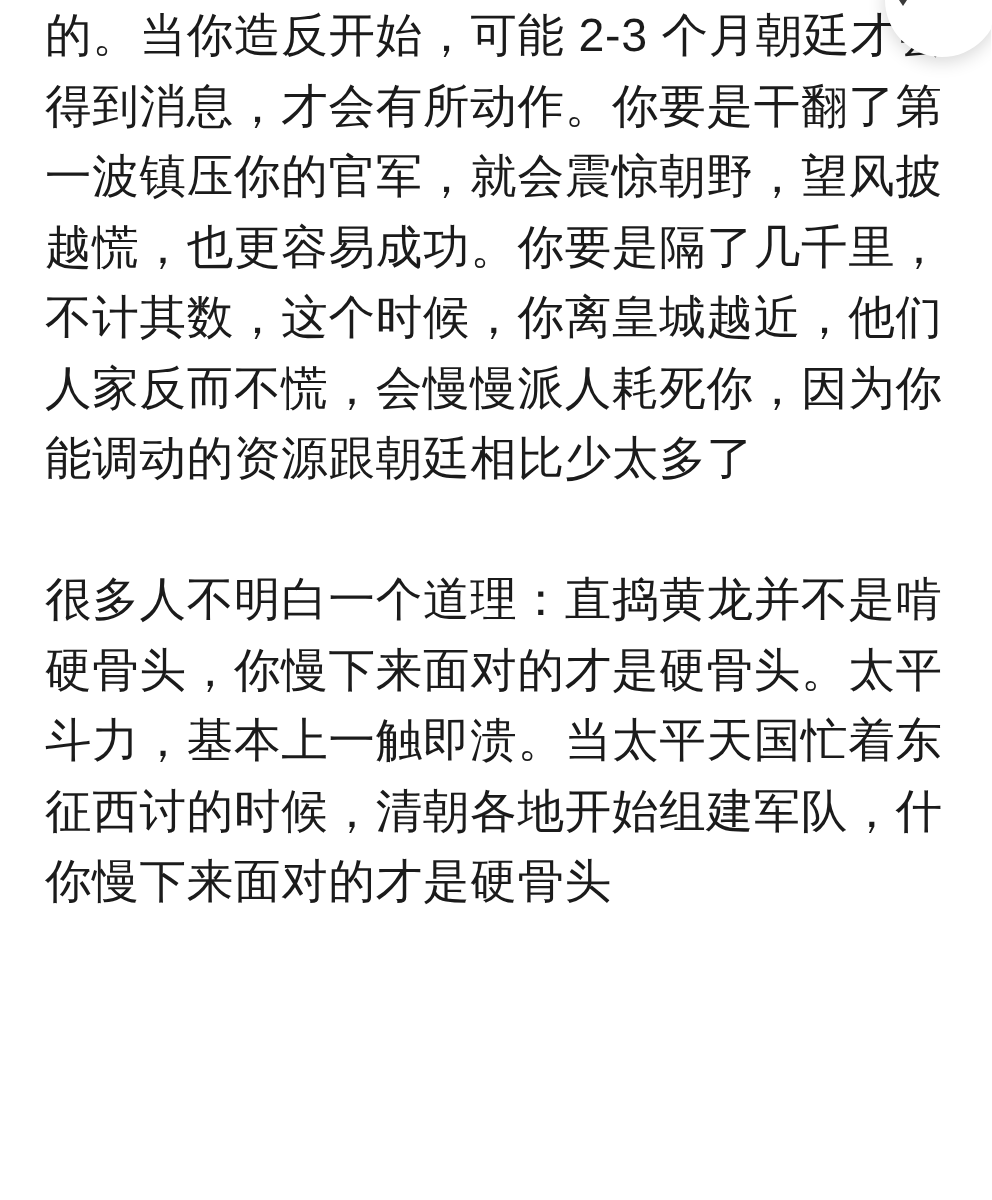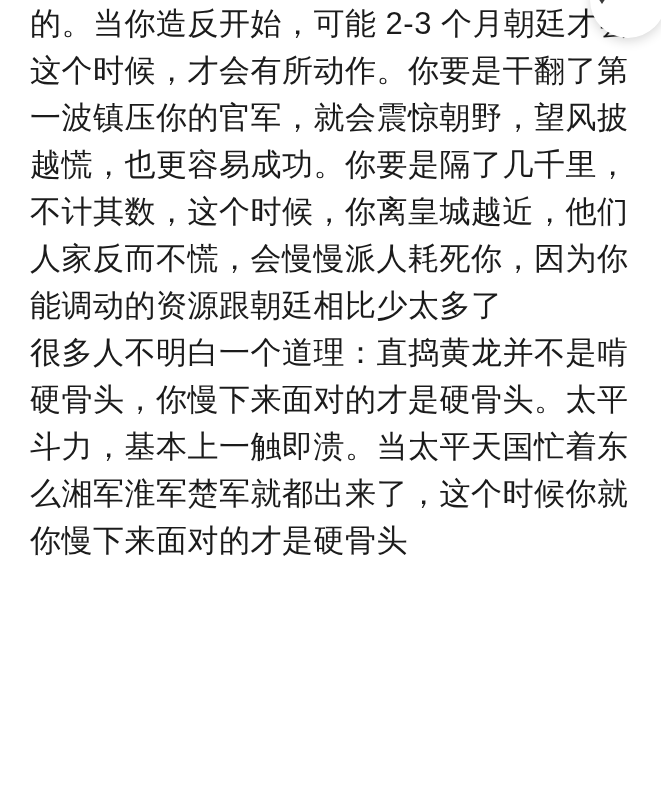--- a/index.html
+++ b/index.html
@@ -16,21 +16,21 @@
     font-family: "Liberation Sans", "DejaVu Sans", sans-serif;
   }
   .article {
     padding: 0 30px 0 30px;
     color: #1b1b1b;
     font-size: 31px;
     line-height: 47px;
     letter-spacing: 0.5px;
   }
   .paragraph { margin: 0; }
-  .paragraph + .paragraph { }
+  .paragraph + .paragraph { margin-top: 47px; }
   .line {
     white-space: nowrap;
     height: 47px;
   }
   .fab {
     position: absolute;
     top: -38px;
     right: -5px;
     width: 76px;
     height: 76px;
@@ -53,33 +53,33 @@
 </style>
 </head>
 <body>
 
 <div class="screen">
 
   <div class="article">
 
     <div class="paragraph">
       <div class="line">的。当你造反开始，可能 2-3 个月朝廷才会</div>
-      <div class="line">这个时候，才会有所动作。你要是干翻了第</div>
+      <div class="line">得到消息，才会有所动作。你要是干翻了第</div>
       <div class="line">一波镇压你的官军，就会震惊朝野，望风披</div>
       <div class="line">越慌，也更容易成功。你要是隔了几千里，</div>
       <div class="line">不计其数，这个时候，你离皇城越近，他们</div>
       <div class="line">人家反而不慌，会慢慢派人耗死你，因为你</div>
       <div class="line">能调动的资源跟朝廷相比少太多了</div>
     </div>
 
     <div class="paragraph">
       <div class="line">很多人不明白一个道理：直捣黄龙并不是啃</div>
       <div class="line">硬骨头，你慢下来面对的才是硬骨头。太平</div>
       <div class="line">斗力，基本上一触即溃。当太平天国忙着东</div>
-      <div class="line">么湘军淮军楚军就都出来了，这个时候你就</div>
+      <div class="line">征西讨的时候，清朝各地开始组建军队，什</div>
       <div class="line">你慢下来面对的才是硬骨头</div>
     </div>
 
   </div>
 
   <div class="fab"></div>
   <span class="fab-chevron"></span>
 
 </div>
 

